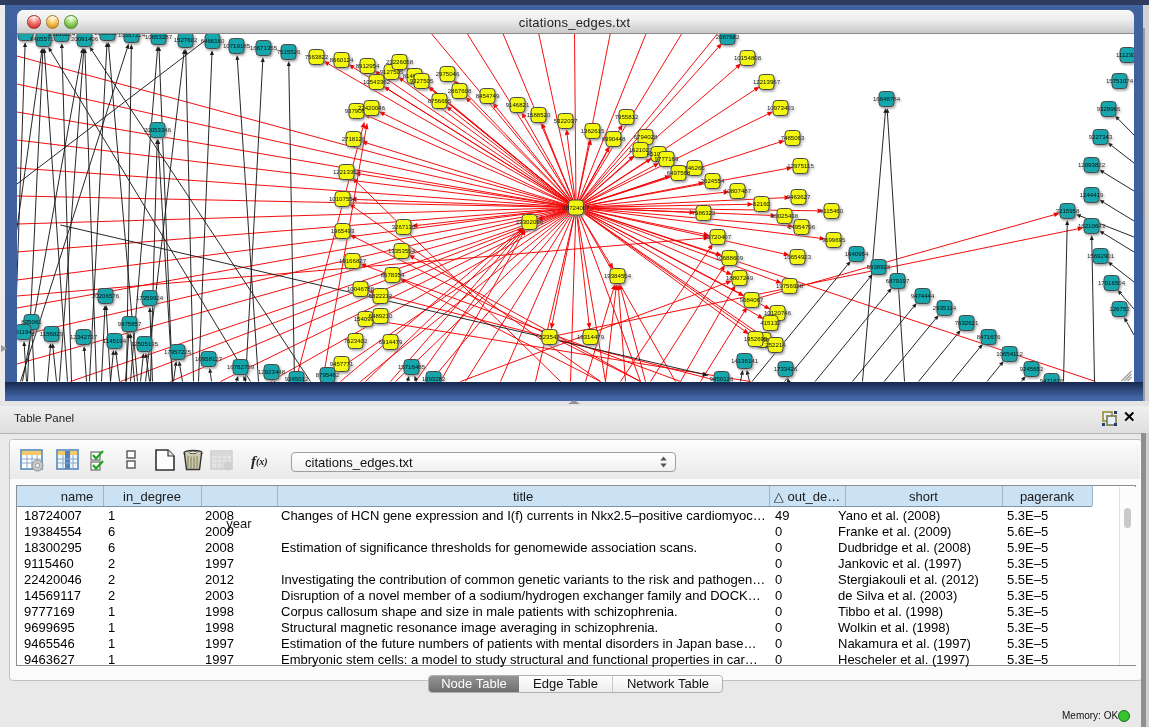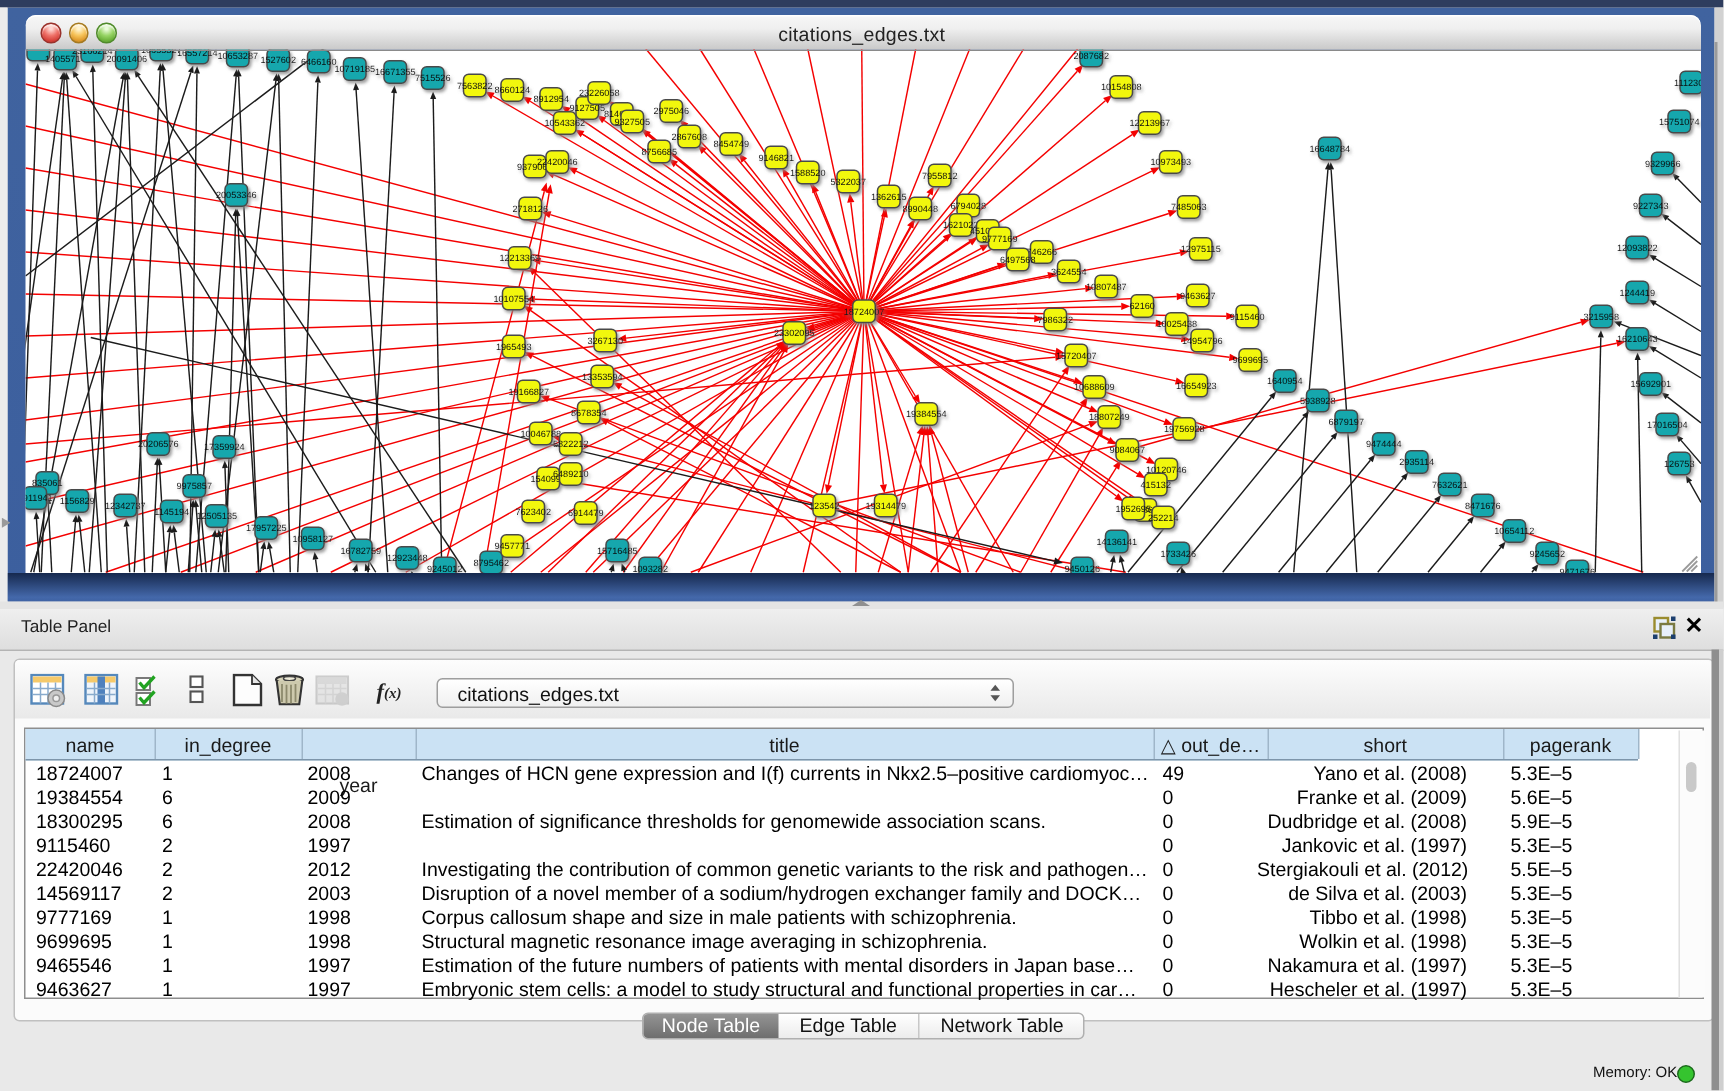--- a/index.html
+++ b/index.html
@@ -43,21 +43,21 @@
 
 #tableborder{left:15.5px;top:485px;width:1120.5px;height:181px;border:1px solid #8e8e8e;
  background:#fff;box-sizing:border-box;}
 #thead{left:16.5px;top:486px;width:1075.5px;height:19.5px;background:#cbe2f4;
  border-bottom:1px solid #7d95aa;}
 .hcell{position:absolute;top:488.5px;font-size:13px;color:#1a1a1a;text-align:center;}
 .hsep{position:absolute;top:486px;height:19.5px;width:1px;background:#9fb6c9;}
 .trow{position:absolute;left:0;width:1122px;height:16px;font-size:13px;color:#000;}
 .trow span{position:absolute;top:1px;white-space:nowrap;}
 .c1{left:24px;} .c2{left:108px;} .c3{left:205px;} .c4{left:281px;width:487px;overflow:hidden;}
-.c5{left:775px;} .c6{left:838px;width:140px;text-align:right;} .c7{left:1007px;}
+.c5{left:775px;} .c6{left:838px;width:140px;text-align:left;} .c7{left:1007px;}
 #vscroll{left:1119px;top:487px;width:16.5px;height:178px;background:#fcfcfc;border-left:1px solid #e0e0e0;}
 #vthumb{left:1123.5px;top:508px;width:7.5px;height:20px;background:#c9c9c9;
  border-radius:4px;}
 
 #tabs{left:428px;top:675px;width:295px;height:18px;border:1px solid #b0b0b0;border-radius:4px;
  background:linear-gradient(#fff,#ececec);box-sizing:border-box;font-size:13px;color:#111;}
 #tabsel{position:absolute;left:0;top:0;width:90px;height:16px;border-radius:3px 0 0 3px;
  background:linear-gradient(#949494,#6e6e6e);color:#fff;text-align:center;line-height:16px;}
 .tab{position:absolute;top:0;height:16px;line-height:16px;text-align:center;}
 #tab2{left:90px;width:93px;border-right:1px solid #c8c8c8;}
@@ -784,21 +784,21 @@
  <text x="236" y="16" font-family="'Liberation Serif',serif" font-style="italic" font-weight="bold" font-size="10" fill="#222">(x)</text>
 </svg>
 <div class="abs" id="dropdown"></div>
 <div class="abs" id="ddtext">citations_edges.txt</div>
 <svg class="abs" style="left:659px;top:456px" width="9" height="12" viewBox="0 0 9 12">
  <path d="M4.5 0.5l3.2 4H1.3z" fill="#555"></path>
     <path d="M4.5 11.5l3.2-4H1.3z" fill="#555"></path>
 </svg>
 <div class="abs" id="tableborder"></div>
 <div class="abs" id="thead"></div>
-<span class="hcell" style="left:17px;width:86px;">name</span>
+<span class="hcell" style="left:17px;width:86px;padding-left:17px;">name</span>
 <span class="hcell" style="left:103px;width:98px;">in_degree</span>
 <span class="hcell" style="left:201px;width:76px;margin-top:27px;">year</span>
 <span class="hcell" style="left:277px;width:492px;">title</span>
 <span class="hcell" style="left:769px;width:76px;">△ out_de…</span>
 <span class="hcell" style="left:845px;width:157px;">short</span>
 <span class="hcell" style="left:1002px;width:90px;">pagerank</span>
 <div class="hsep" style="left:103px"></div>
 <div class="hsep" style="left:201px"></div>
 <div class="hsep" style="left:277px"></div>
 <div class="hsep" style="left:769px"></div>

